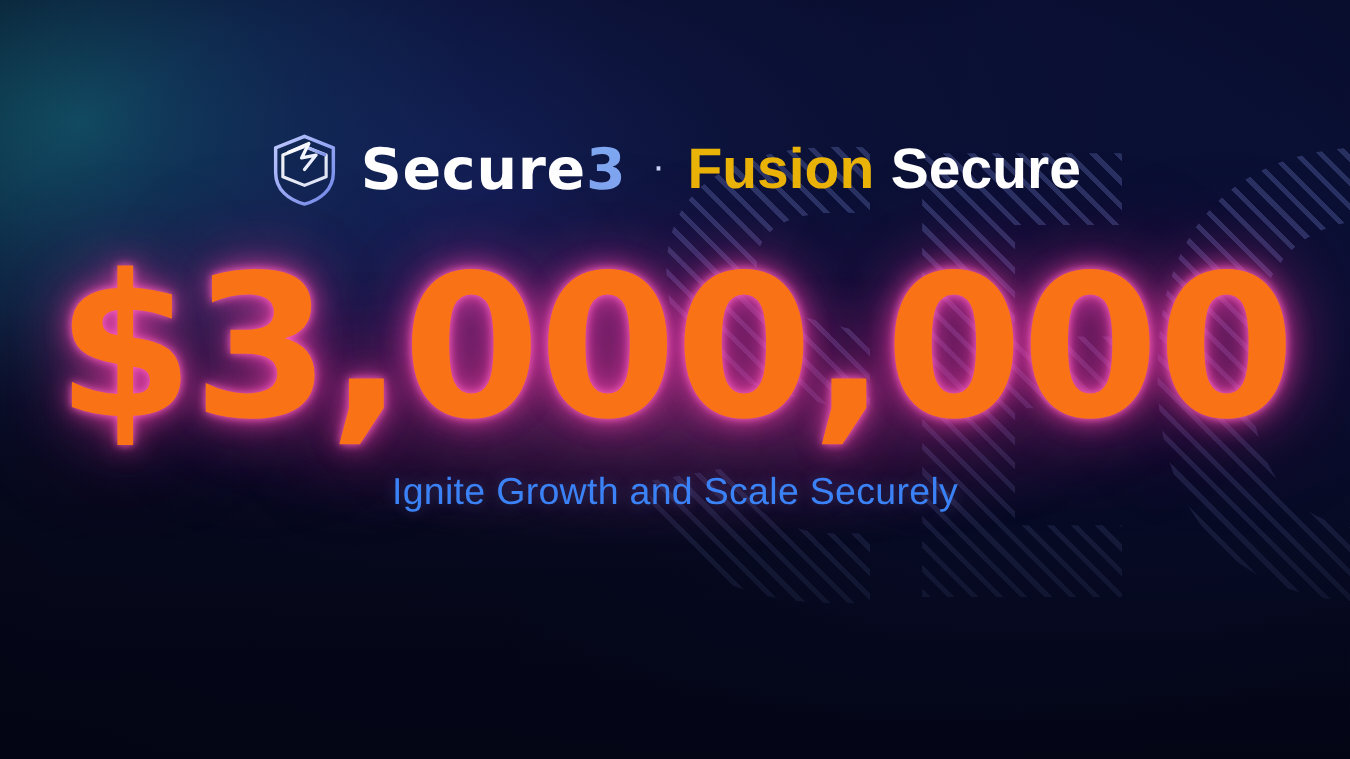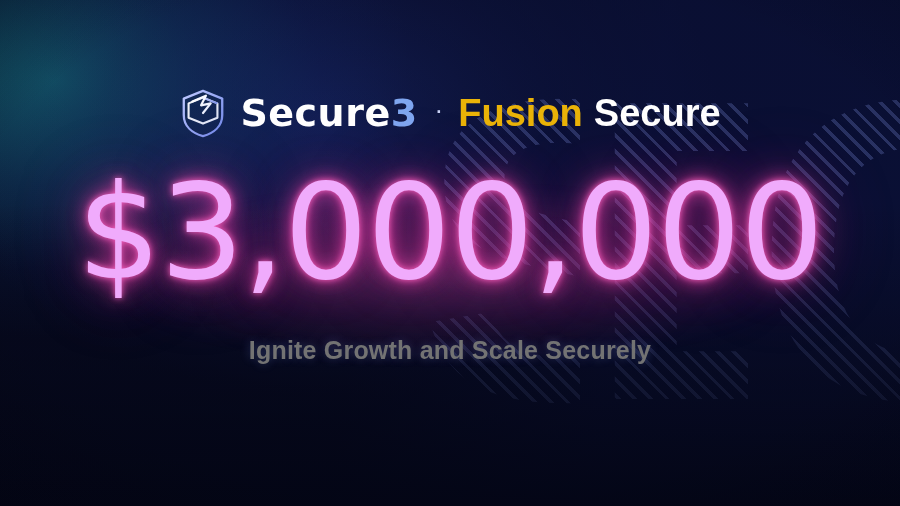--- a/index.html
+++ b/index.html
@@ -162,39 +162,39 @@
     color: #FFFFFF;
     line-height: 1;
     letter-spacing: 0px;
     margin-left: 11px;
   }
 
   
   .amount {
     margin-top: 28px;
     font-size: 132px;
-    font-weight: 400;
+    font-weight: 700;
     line-height: 1;
     letter-spacing: -1px;
-    color: #f0abfc;
+    color: #f97316;
     text-shadow:
       0 0 6px rgba(255,99,194,0.95),
       0 0 18px rgba(255,72,180,0.80),
       0 0 40px rgba(250,50,165,0.55),
       0 0 78px rgba(230,35,150,0.35);
     font-family: "DejaVu Sans", sans-serif;
     white-space: nowrap;
   }
 
   
   .subtitle {
-    margin-top: 38px;
+    margin-top: 16px;
     font-size: 25px;
-    font-weight: 700;
-    color: #737373;
+    font-weight: 400;
+    color: #3b82f6;
     letter-spacing: 0.2px;
     text-shadow: 0 0 10px rgba(140,160,255,0.28);
   }
 </style>
 </head>
 <body>
 
 <div class="banner">
 
   <div class="bg-base"></div>

